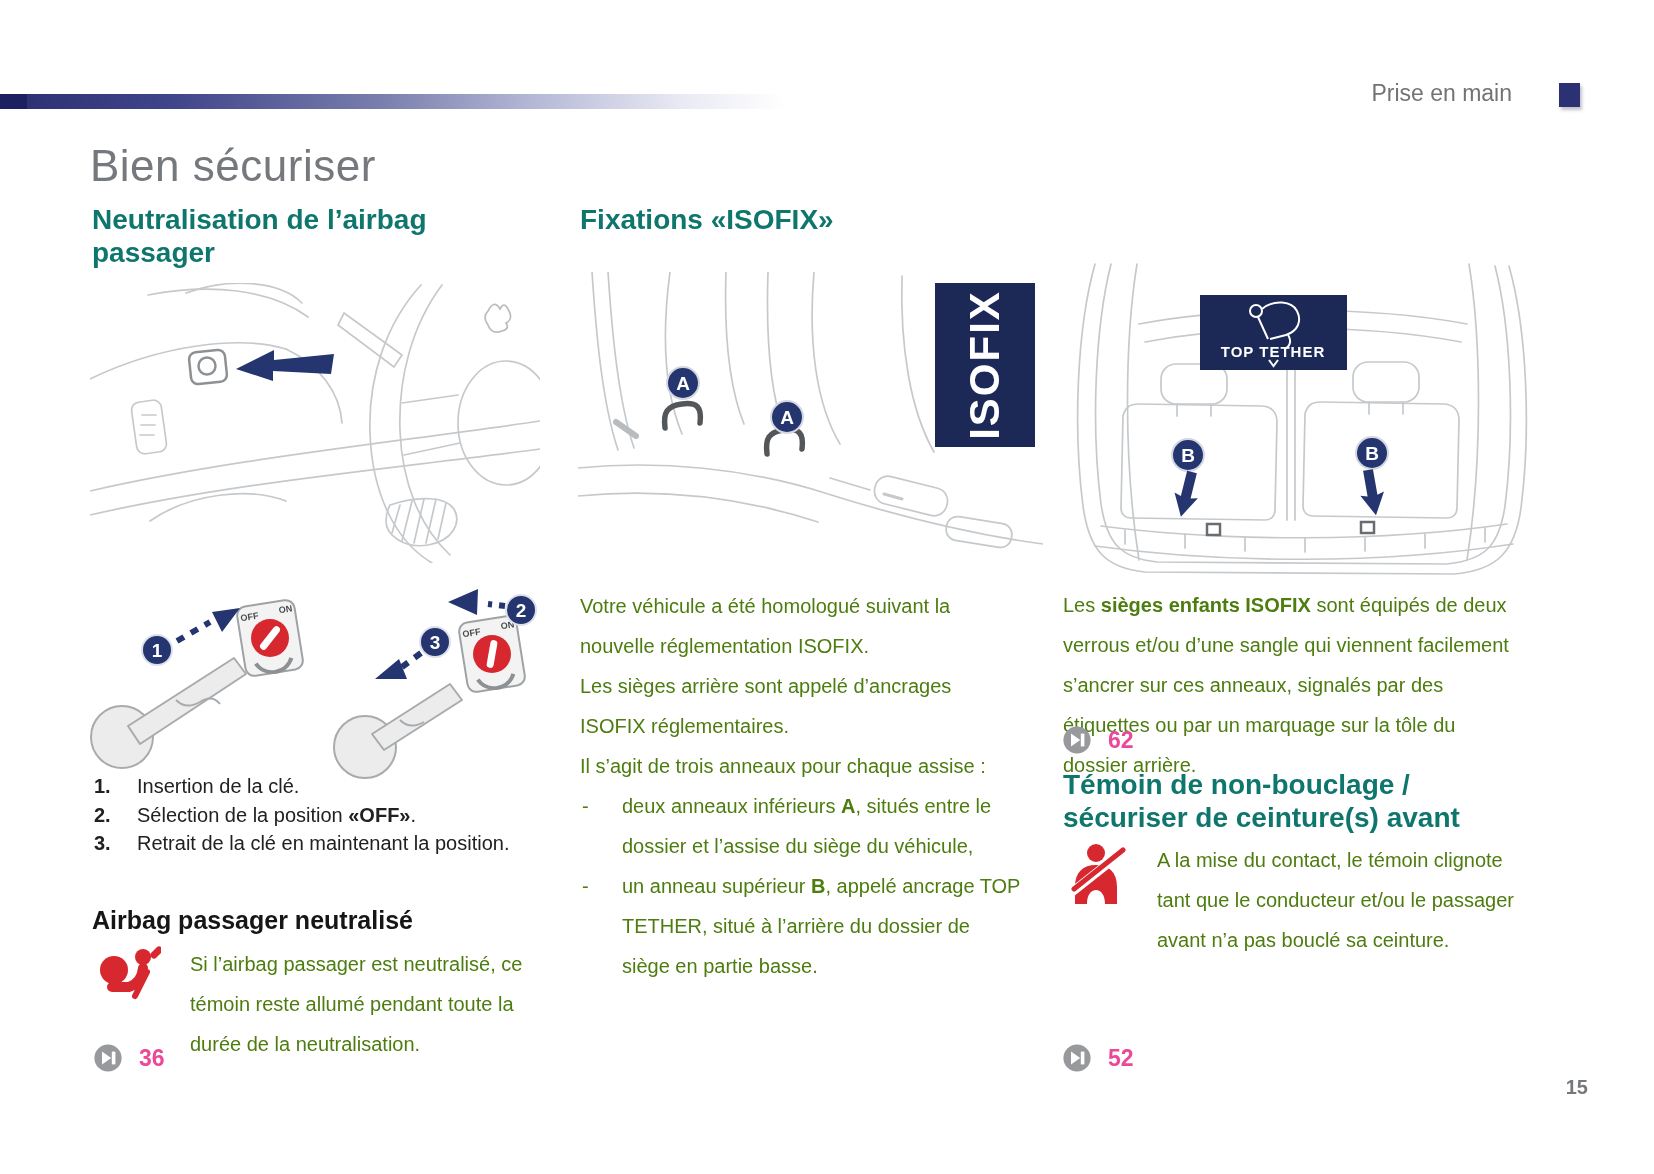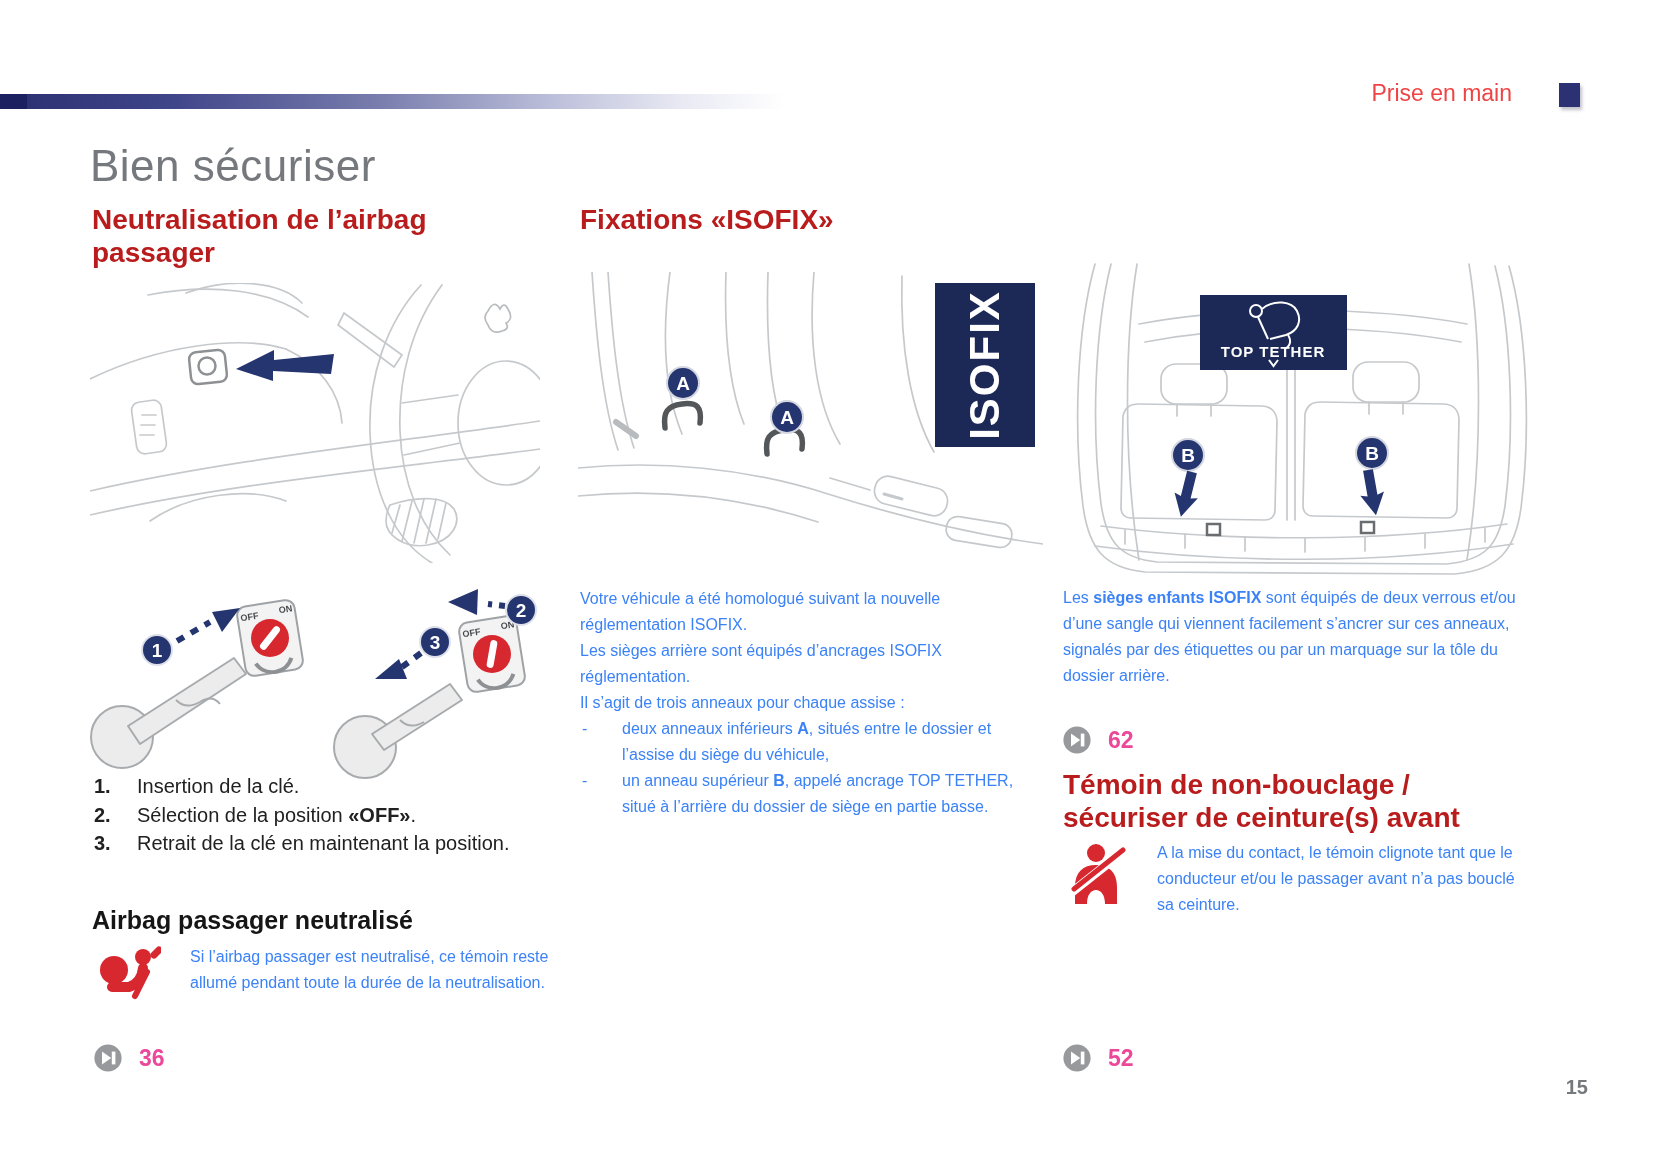--- a/index.html
+++ b/index.html
@@ -4,31 +4,31 @@
 <style>
   html,body{margin:0;padding:0;background:#fff;}
   .page{position:relative;width:1654px;height:1174px;background:#fff;overflow:hidden;
         font-family:"Liberation Sans",sans-serif;color:#212121;}
   
   .topbar{position:absolute;left:0;top:94px;width:800px;height:15px;
     background:linear-gradient(90deg,#1d2363 0%,#2b3173 3%,#2e3476 5%,#40468a 22%,
       #7a7fae 48%,#b9bcd8 68%,#e8e9f3 85%,rgba(255,255,255,0) 98%);}
   .topbar-cap{position:absolute;left:0;top:94px;width:27px;height:15px;background:#1b2160;}
   .crumb{position:absolute;left:1300px;top:80px;width:212px;text-align:right;
-    font-size:23px;color:#ef4444;}
+    font-size:23px;color:#737373;}
   .crumb-square{position:absolute;left:1559px;top:83px;width:21px;height:24px;
     background:#2c3174;box-shadow:2px 3px 3px rgba(120,120,140,.45);}
   .pagenum{position:absolute;left:1540px;top:1076px;width:48px;text-align:right;
     font-size:20px;font-weight:bold;color:#76797c;}
   .title{position:absolute;left:90px;top:141px;font-size:44px;font-weight:normal;
     color:#75787c;letter-spacing:.5px;margin:0;}
   
-  .h2{position:absolute;font-size:28px;font-weight:bold;color:#b91c1c;line-height:33px;margin:0;}
+  .h2{position:absolute;font-size:28px;font-weight:bold;color:#0f766e;line-height:33px;margin:0;}
   .h3{position:absolute;font-size:25px;font-weight:bold;color:#161616;margin:0;}
-  .p{font-size:16px;line-height:26px;color:#3b82f6;}
+  .p{font-size:20px;line-height:40px;color:#4d7c0f;}
   .abs{position:absolute;}
   .step{position:relative;padding-left:45px;font-size:20px;line-height:28.5px;}
   .step-num{position:absolute;left:2px;font-weight:bold;}
   .bullet{position:relative;padding-left:42px;}
   .bullet .dash{position:absolute;left:2px;}
   .nowrap{white-space:nowrap;}
   .ref{position:absolute;display:flex;align-items:center;gap:17px;
     font-size:23px;font-weight:bold;color:#ec4899;}
   svg text{font-family:"Liberation Sans",sans-serif;}
   .lineart{stroke:#c6c9cc;stroke-width:1.7;fill:none;stroke-linecap:round;}
@@ -176,21 +176,21 @@
     <circle cx="105" cy="111" r="16" fill="#243570" stroke="#d4d7e0" stroke-width="2"></circle>
     <text x="105" y="118" text-anchor="middle" font-size="19" font-weight="bold" fill="#fff">A</text>
     <circle cx="209" cy="145" r="16" fill="#243570" stroke="#d4d7e0" stroke-width="2"></circle>
     <text x="209" y="152" text-anchor="middle" font-size="19" font-weight="bold" fill="#fff">A</text>
     <rect x="357" y="11" width="100" height="164" fill="#1c2957"></rect>
     <text transform="rotate(-90 407 93)" x="407" y="107" text-anchor="middle" font-size="42" font-weight="bold" fill="#fff" letter-spacing="2">ISOFIX</text>
   </svg>
 
   <div class="abs p" style="left:580px;top:586px;width:442px;">
     <div>Votre véhicule a été homologué suivant la nouvelle réglementation ISOFIX.</div>
-    <div>Les sièges arrière sont équipés d’ancrages ISOFIX réglementation.</div>
+    <div>Les sièges arrière sont appelé d’ancrages ISOFIX réglementaires.</div>
     <div class="nowrap">Il s’agit de trois anneaux pour chaque assise :</div>
     <div class="bullet">
       <span class="dash">-</span>
       <span>deux anneaux inférieurs </span><b>A</b><span>, situés entre le dossier et l’assise du siège du véhicule,</span>
     </div>
     <div class="bullet">
       <span class="dash">-</span>
       <span>un anneau supérieur </span><b>B</b><span>, appelé ancrage TOP TETHER, situé à l’arrière du dossier de siège en partie basse.</span>
     </div>
   </div>

